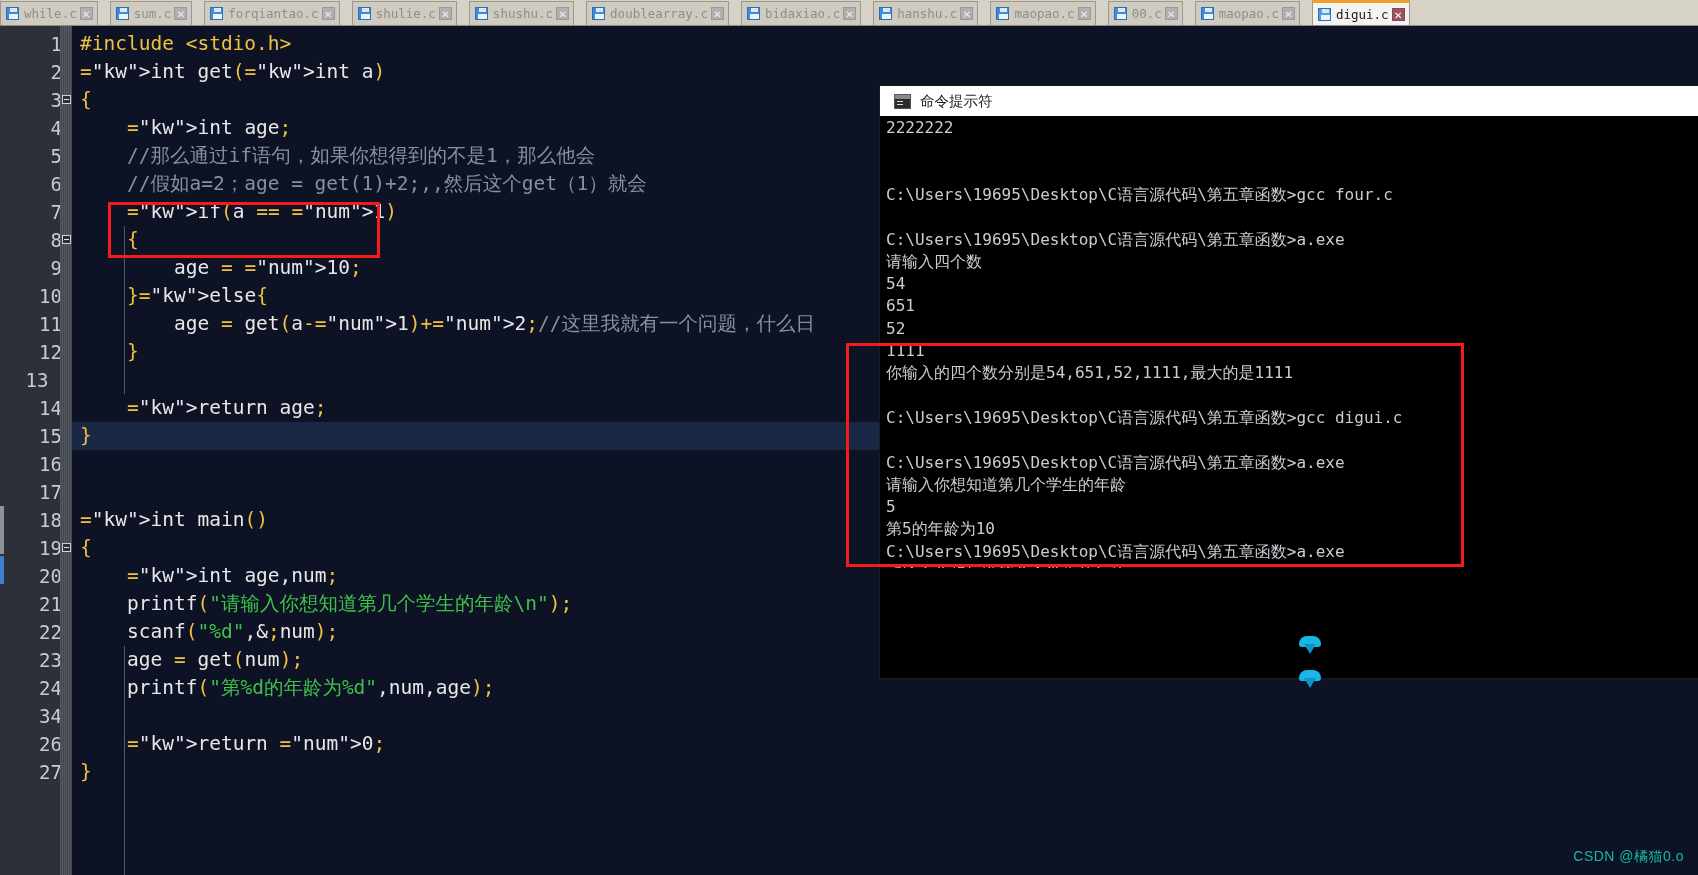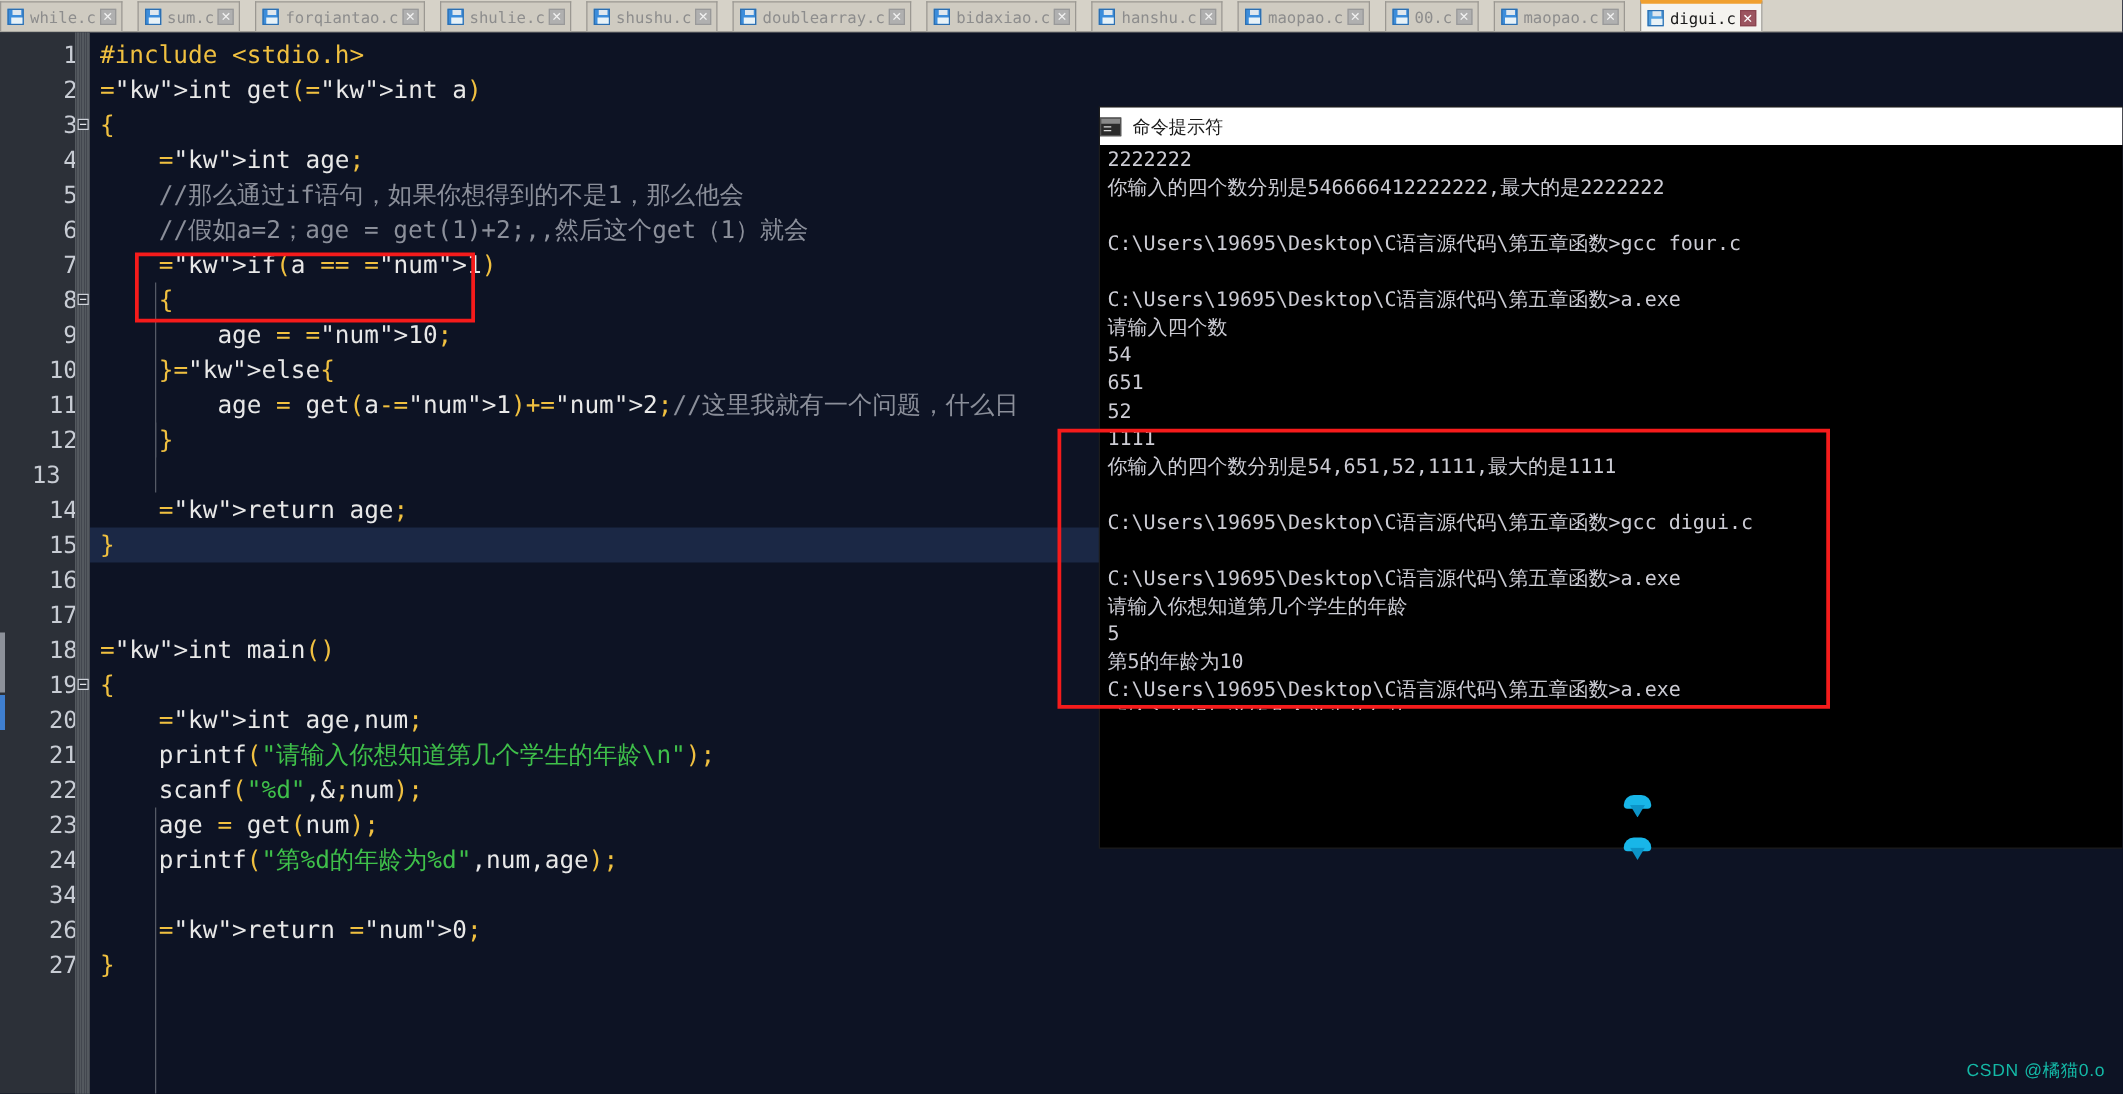--- a/index.html
+++ b/index.html
@@ -128,20 +128,21 @@
 
   
   #cmdwin{
     position:absolute;left:880px;top:86px;width:818px;height:592px;
     background:#000000;
     box-shadow:0 0 0 1px #1c1c1c;
   }
   #cmdtitle{
     height:30px;background:#ffffff;
     display:flex;align-items:center;
+    padding-left:14px;
     box-sizing:border-box;
   }
   #cmdtitle .cicon{
     width:17px;height:15px;margin-right:9px;flex:none;
     background:#2b2b2b;border:1px solid #555;
     position:relative;box-sizing:border-box;
   }
   #cmdtitle .cicon:before{
     content:"";position:absolute;left:0;top:0;right:0;height:4px;background:#8a8a8a;
   }
@@ -333,21 +334,20 @@
     <div class="foldbox" style="top: 517px;"></div>
   </div>
 
 <div id="cmdwin">
   <div id="cmdtitle">
     <span class="cicon"></span>
     <span class="ttxt">命令提示符</span>
   </div>
   <div id="cmdbody">
       <div class="tline" style="top: 1px;">2222222</div>
-      <div class="tline" style="top: 23.3px;">你输入的四个数分别是546666412222222,最大的是2222222</div>
       <div class="tline" style="top: 45.6px;">&nbsp;</div>
       <div class="tline" style="top: 67.9px; text-align: center;">C:\Users\19695\Desktop\C语言源代码\第五章函数&gt;gcc four.c</div>
       <div class="tline" style="top: 90.2px;">&nbsp;</div>
       <div class="tline" style="top: 112.5px;">C:\Users\19695\Desktop\C语言源代码\第五章函数&gt;a.exe</div>
       <div class="tline" style="top: 134.8px;">请输入四个数</div>
       <div class="tline" style="top: 157.1px;">54</div>
       <div class="tline" style="top: 179.4px;">651</div>
       <div class="tline" style="top: 201.7px;">52</div>
       <div class="tline" style="top: 224px;">1111</div>
       <div class="tline" style="top: 246.3px;">你输入的四个数分别是54,651,52,1111,最大的是1111</div>

